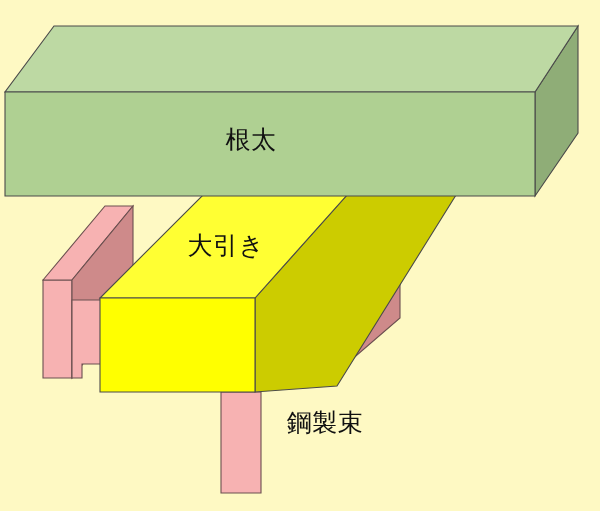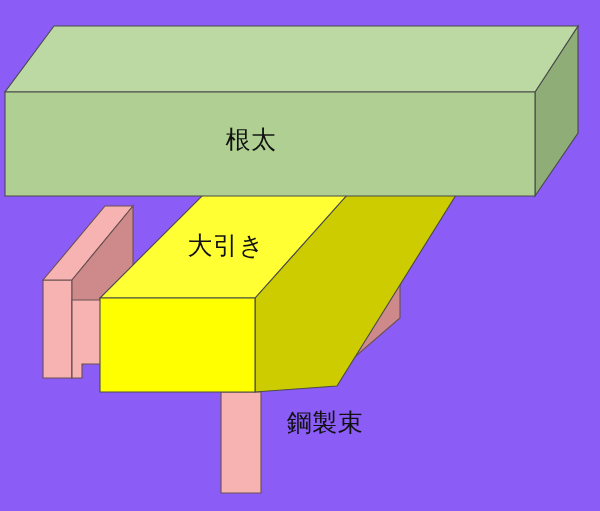--- a/index.html
+++ b/index.html
@@ -11,21 +11,21 @@
   body {
     width: 600px;
     height: 511px;
     font-family: "Liberation Sans", "DejaVu Sans", sans-serif;
     overflow: hidden;
   }
   #diagram-root {
     position: relative;
     width: 600px;
     height: 511px;
-    background: #8b5cf6;
+    background: #fef9c3;
   }
   svg#framing-svg {
     display: block;
     width: 600px;
     height: 511px;
   }
   .face {
     stroke: #4a4a4a;
     stroke-width: 1.1;
     stroke-linejoin: miter;

